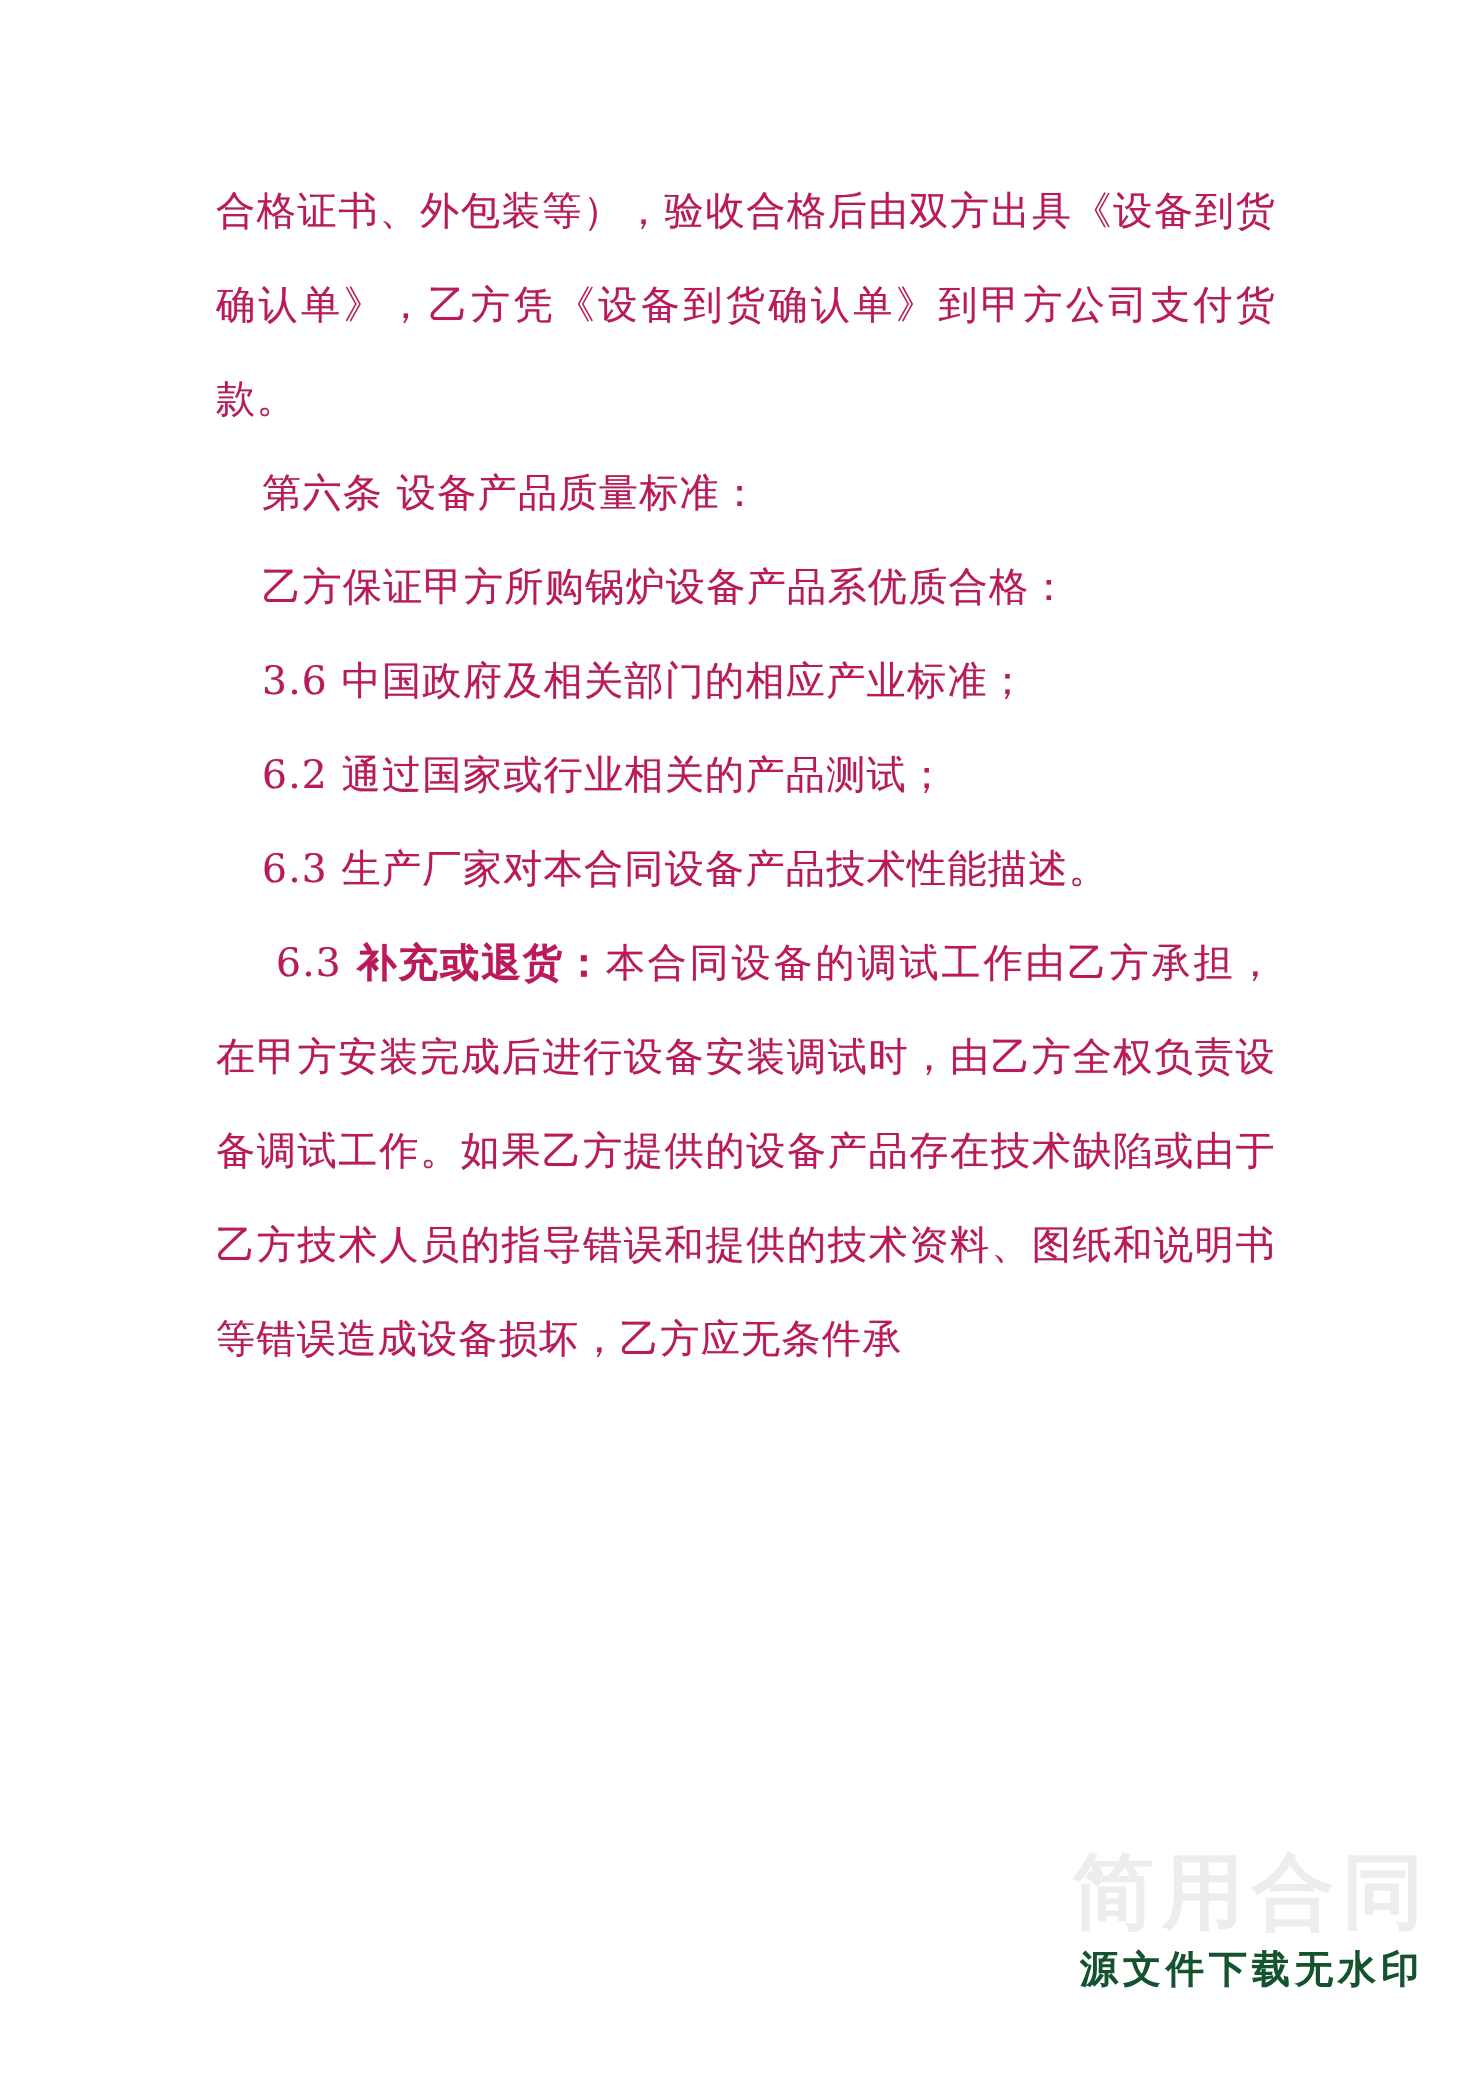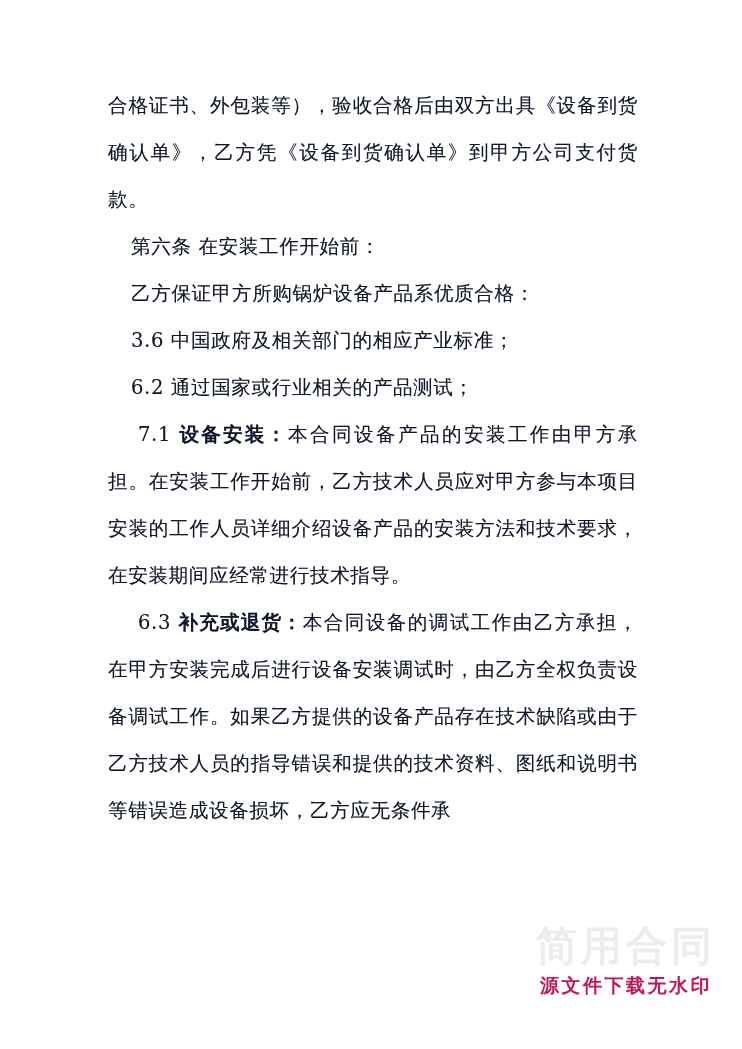--- a/index.html
+++ b/index.html
@@ -23,21 +23,21 @@
   
   #doc-body {
     position: absolute;
     left: 108px;
     top: 82px;
     width: 530px;
   }
 
   .para {
     margin: 0;
-    color: #0f172a;
+    color: #be185d;
     font-size: 19.6px;
     line-height: 47px;
     letter-spacing: 0.6px;
     text-align: justify;
     text-justify: inter-character;
     word-break: break-all;
     font-weight: 400;
     
     text-shadow: 0 0 0.45px rgba(70,70,70,0.45);
   }
@@ -71,35 +71,35 @@
     color: #ededed;
   }
   #watermark .wm-sub {
     display: block;
     margin-top: 4px;
     font-family: "DejaVu Sans", "Liberation Sans", sans-serif;
     font-weight: 700;
     font-size: 19px;
     line-height: 24px;
     letter-spacing: 2.5px;
-    color: #be185d;
+    color: #14532d;
   }
 </style>
 </head>
 <body>
 
 <div id="page">
 
   <div id="doc-body">
       <p class="para indent-0"><span>合格证书、外包装等），验收合格后由双方出具《设备到货确认单》，乙方凭《设备到货确认单》到甲方公司支付货款。</span></p>
-      <p class="para indent-sm"><span>第六条 在安装工作开始前：</span></p>
+      <p class="para indent-sm"><span>第六条 设备产品质量标准：</span></p>
       <p class="para indent-sm"><span>乙方保证甲方所购锅炉设备产品系优质合格：</span></p>
       <p class="para indent-sm"><span>3.6 中国政府及相关部门的相应产业标准；</span></p>
       <p class="para indent-sm"><span>6.2 通过国家或行业相关的产品测试；</span></p>
-      <p class="para indent-md"><span>7.1 </span><span class="bold">设备安装：</span><span>本合同设备产品的安装工作由甲方承担。在安装工作开始前，乙方技术人员应对甲方参与本项目安装的工作人员详细介绍设备产品的安装方法和技术要求，在安装期间应经常进行技术指导。</span></p>
+      <p class="para indent-sm"><span>6.3 生产厂家对本合同设备产品技术性能描述。</span></p>
       <p class="para indent-md"><span>6.3 </span><span class="bold">补充或退货：</span><span>本合同设备的调试工作由乙方承担，在甲方安装完成后进行设备安装调试时，由乙方全权负责设备调试工作。如果乙方提供的设备产品存在技术缺陷或由于乙方技术人员的指导错误和提供的技术资料、图纸和说明书等错误造成设备损坏，乙方应无条件承</span></p>
     </div>
 
   <div id="watermark">
     <span class="wm-main">简用合同</span>
     <span class="wm-sub">源文件下载无水印</span>
   </div>
 
 </div>
 

